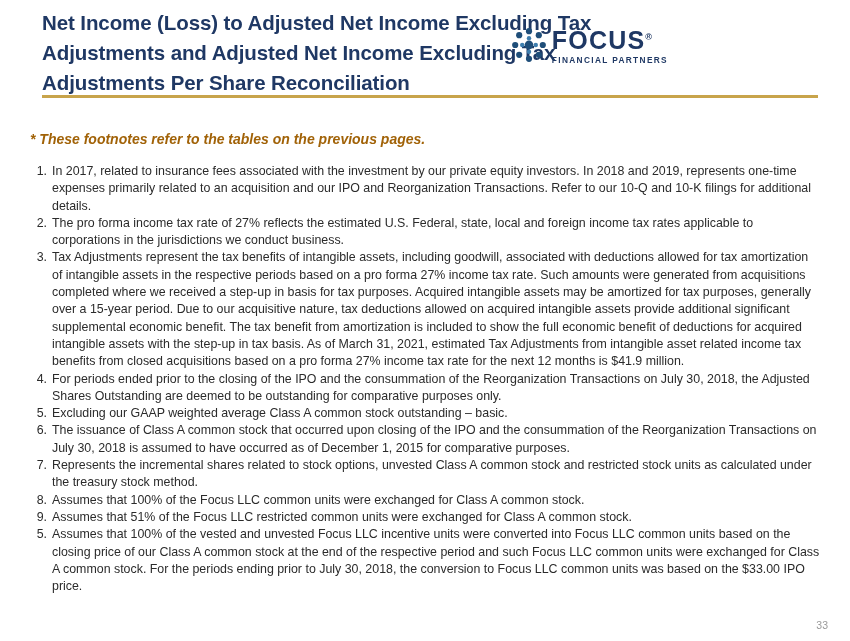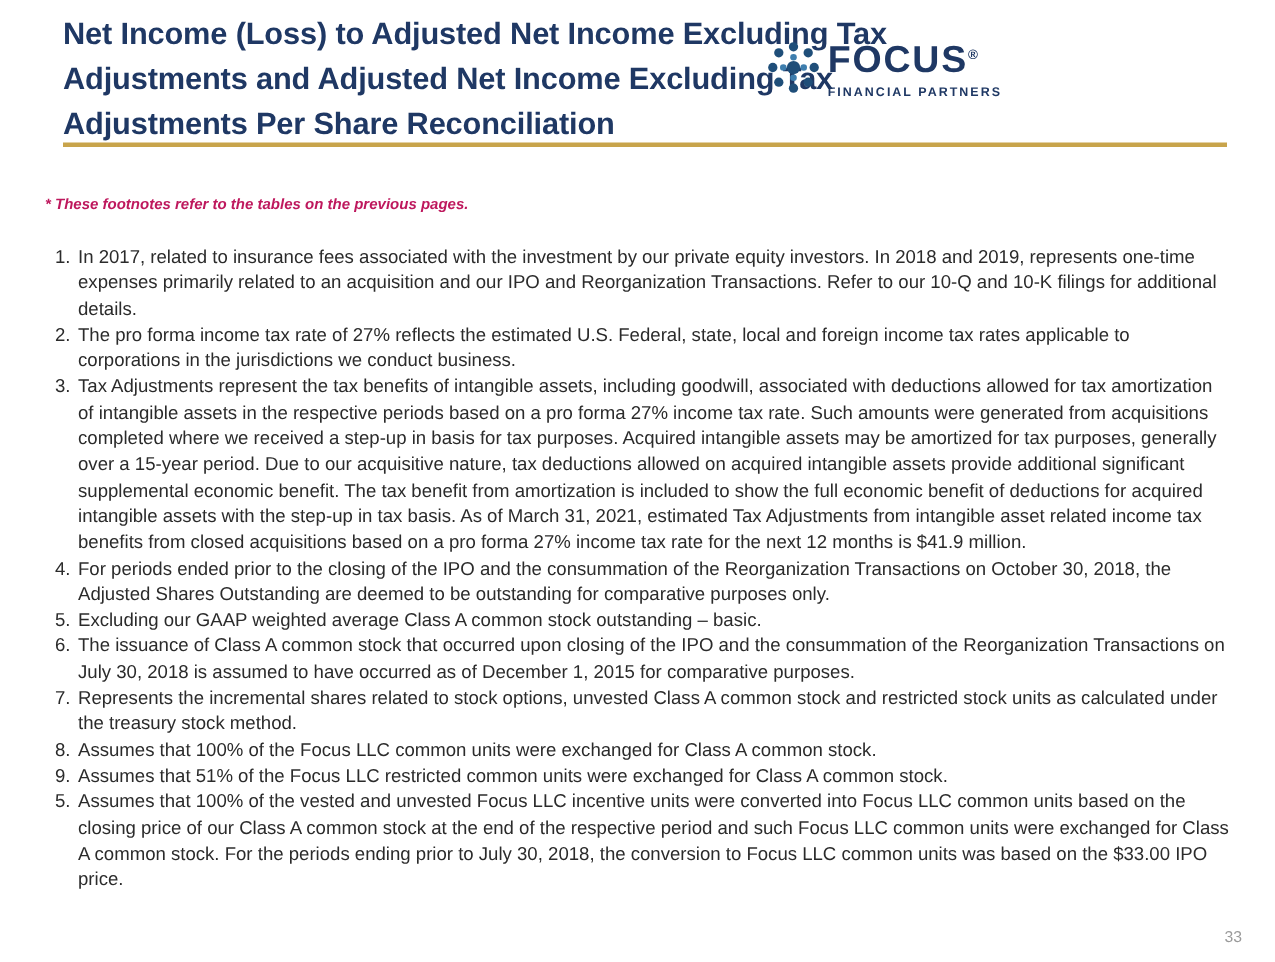--- a/index.html
+++ b/index.html
@@ -81,24 +81,24 @@
     left: 42px;
     top: 95px;
     width: 776px;
     height: 2.5px;
     background: #C8A44B;
   }
   .footnote-intro {
     position: absolute;
     left: 30px;
     top: 131px;
-    font-size: 10px;
+    font-size: 14px;
     font-weight: bold;
     font-style: italic;
-    color: #be185d;
+    color: #a16207;
   }
   .notes {
     position: absolute;
     left: 30px;
     top: 163px;
     width: 790px;
   }
   .note {
     display: flex;
     align-items: flex-start;
@@ -179,21 +179,21 @@
       <span class="note-body">The pro forma income tax rate of 27% reflects the estimated U.S. Federal, state, local and foreign income tax rates applicable to corporations in the jurisdictions we conduct business.</span>
     </div>
 
     <div class="note">
       <span class="note-num">3.</span>
       <span class="note-body">Tax Adjustments represent the tax benefits of intangible assets, including goodwill, associated with deductions allowed for tax amortization of intangible assets in the respective periods based on a pro forma 27% income tax rate. Such amounts were generated from acquisitions completed where we received a step-up in basis for tax purposes. Acquired intangible assets may be amortized for tax purposes, generally over a 15-year period. Due to our acquisitive nature, tax deductions allowed on acquired intangible assets provide additional significant supplemental economic benefit. The tax benefit from amortization is included to show the full economic benefit of deductions for acquired intangible assets with the step-up in tax basis. As of March 31, 2021, estimated Tax Adjustments from intangible asset related income tax benefits from closed acquisitions based on a pro forma 27% income tax rate for the next 12 months is $41.9 million.</span>
     </div>
 
     <div class="note">
       <span class="note-num">4.</span>
-      <span class="note-body">For periods ended prior to the closing of the IPO and the consummation of the Reorganization Transactions on October 30, 2018, the Adjusted Shares Outstanding are deemed to be outstanding for comparative purposes only.</span>
+      <span class="note-body">For periods ended prior to the closing of the IPO and the consummation of the Reorganization Transactions on July 30, 2018, the Adjusted Shares Outstanding are deemed to be outstanding for comparative purposes only.</span>
     </div>
 
     <div class="note">
       <span class="note-num">5.</span>
       <span class="note-body">Excluding our GAAP weighted average Class A common stock outstanding – basic.</span>
     </div>
 
     <div class="note">
       <span class="note-num">6.</span>
       <span class="note-body">The issuance of Class A common stock that occurred upon closing of the IPO and the consummation of the Reorganization Transactions on July 30, 2018 is assumed to have occurred as of December 1, 2015 for comparative purposes.</span>

